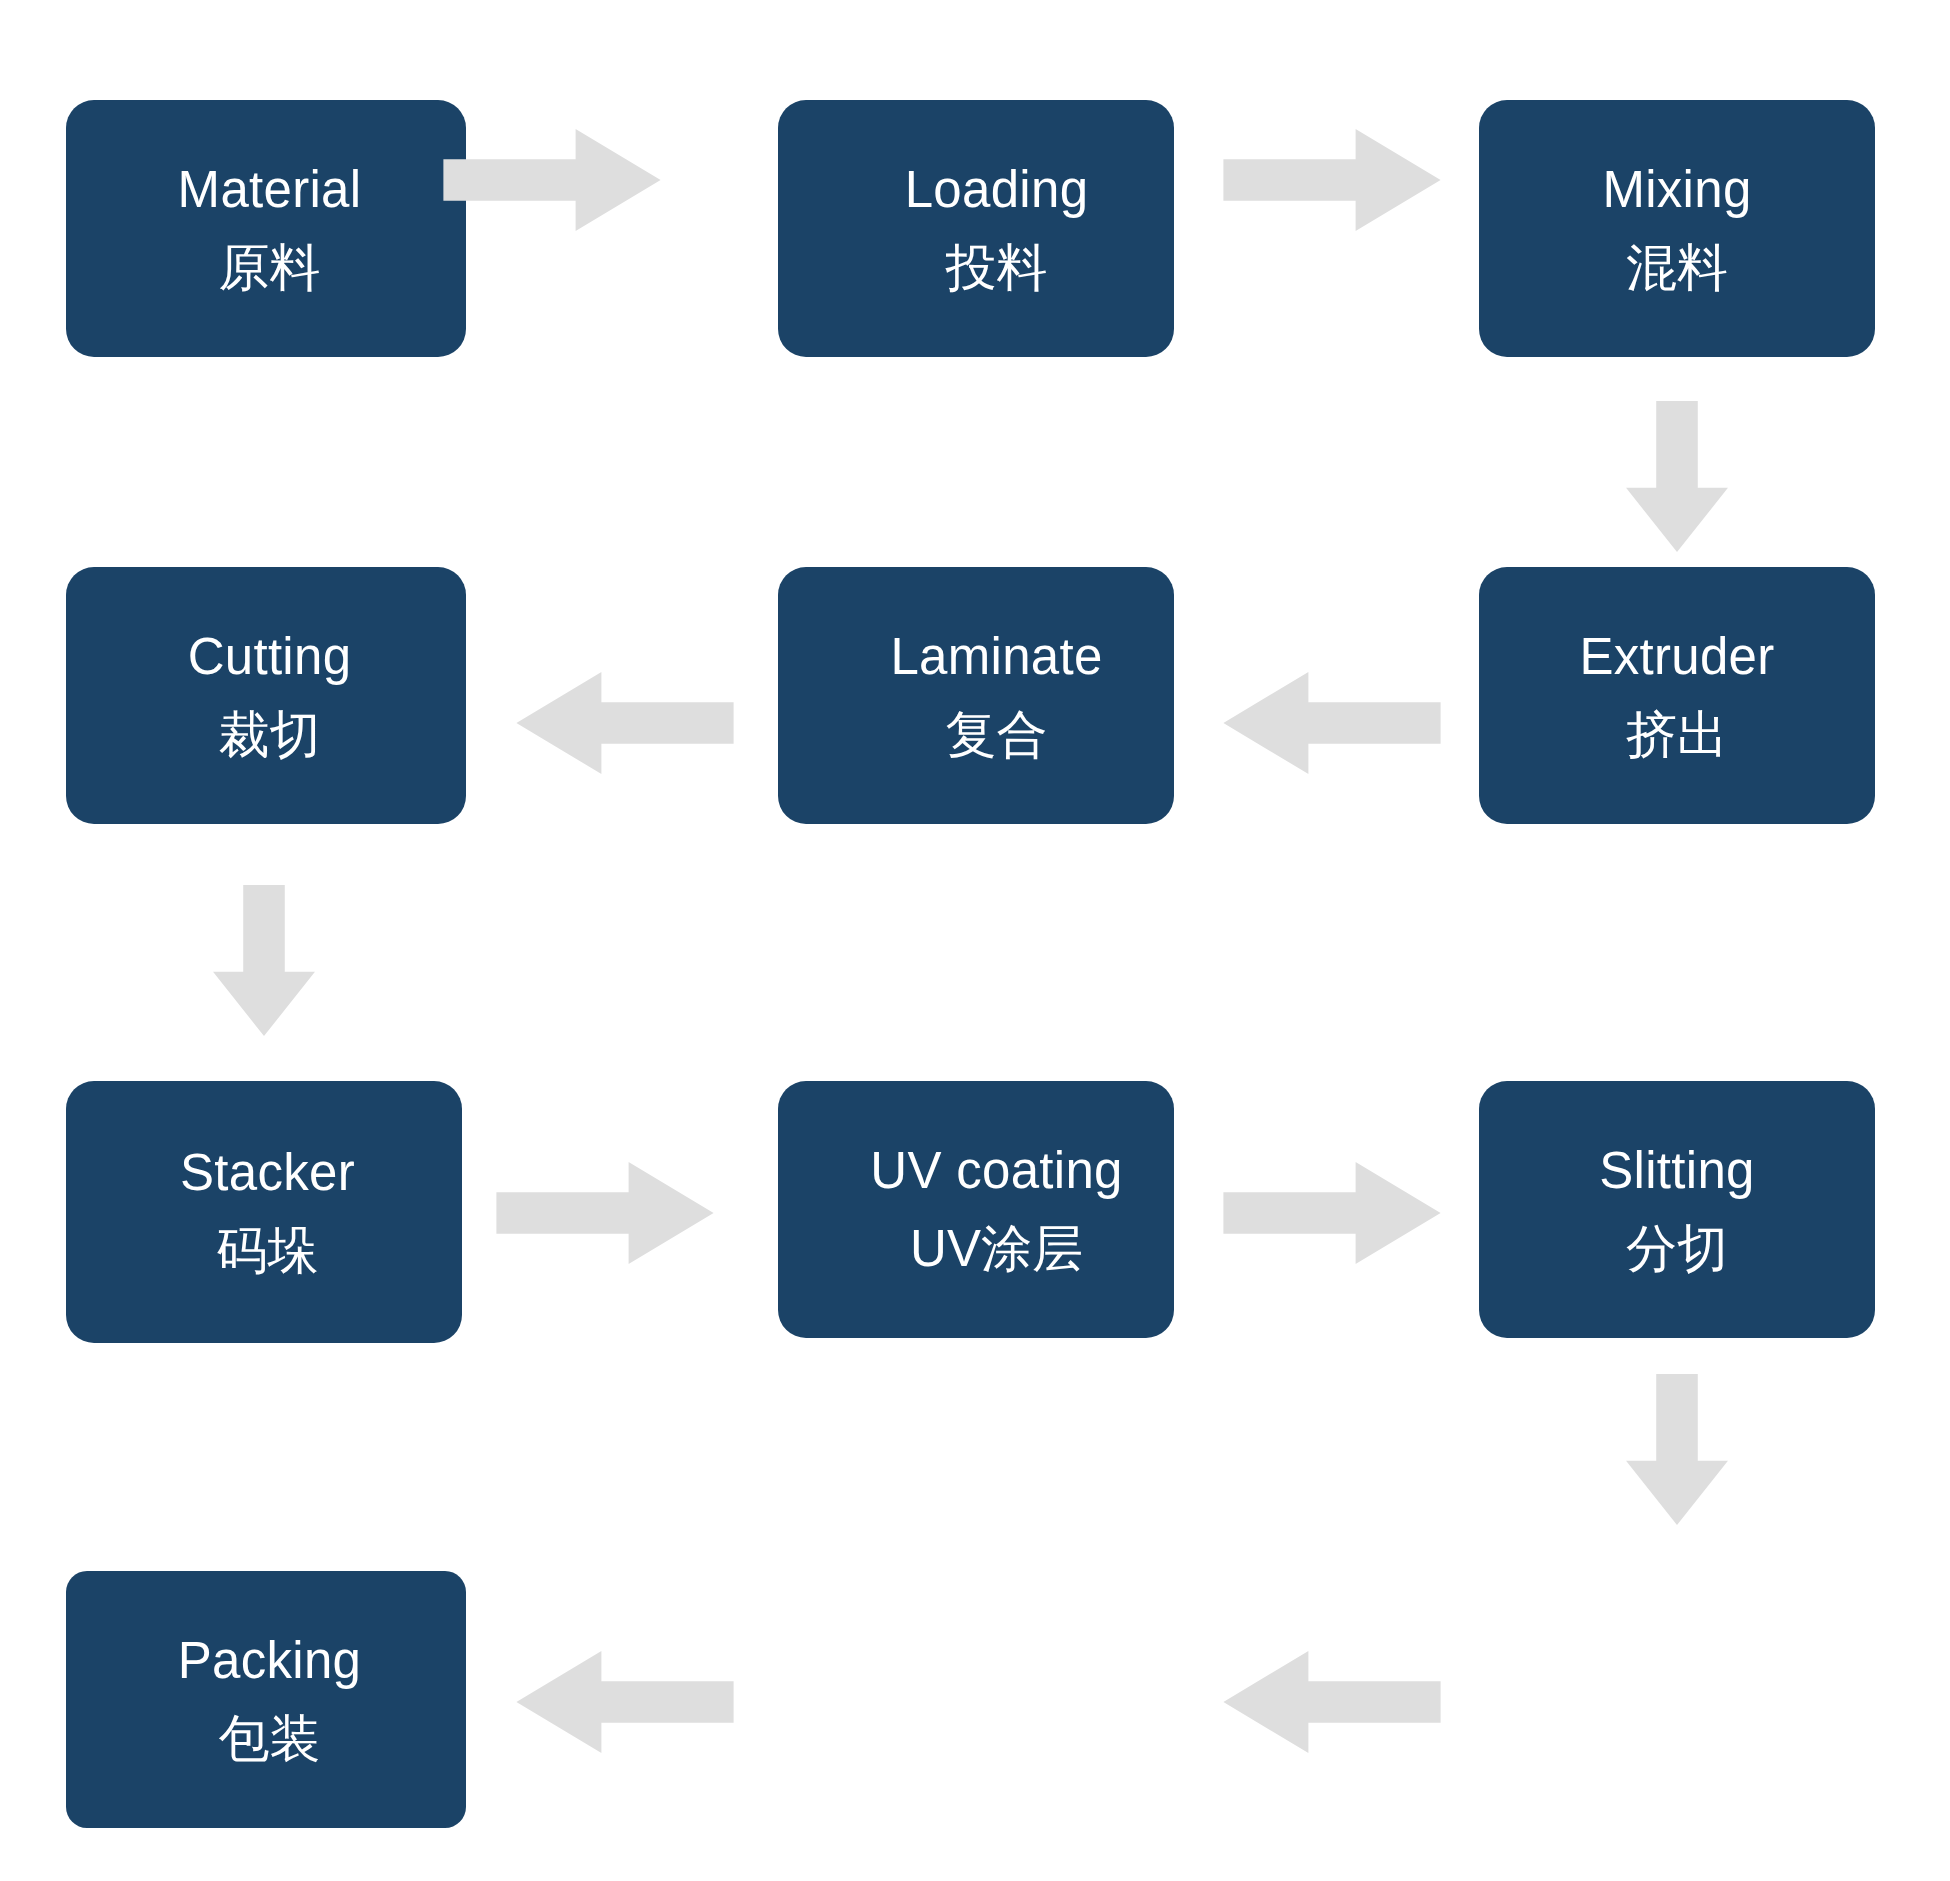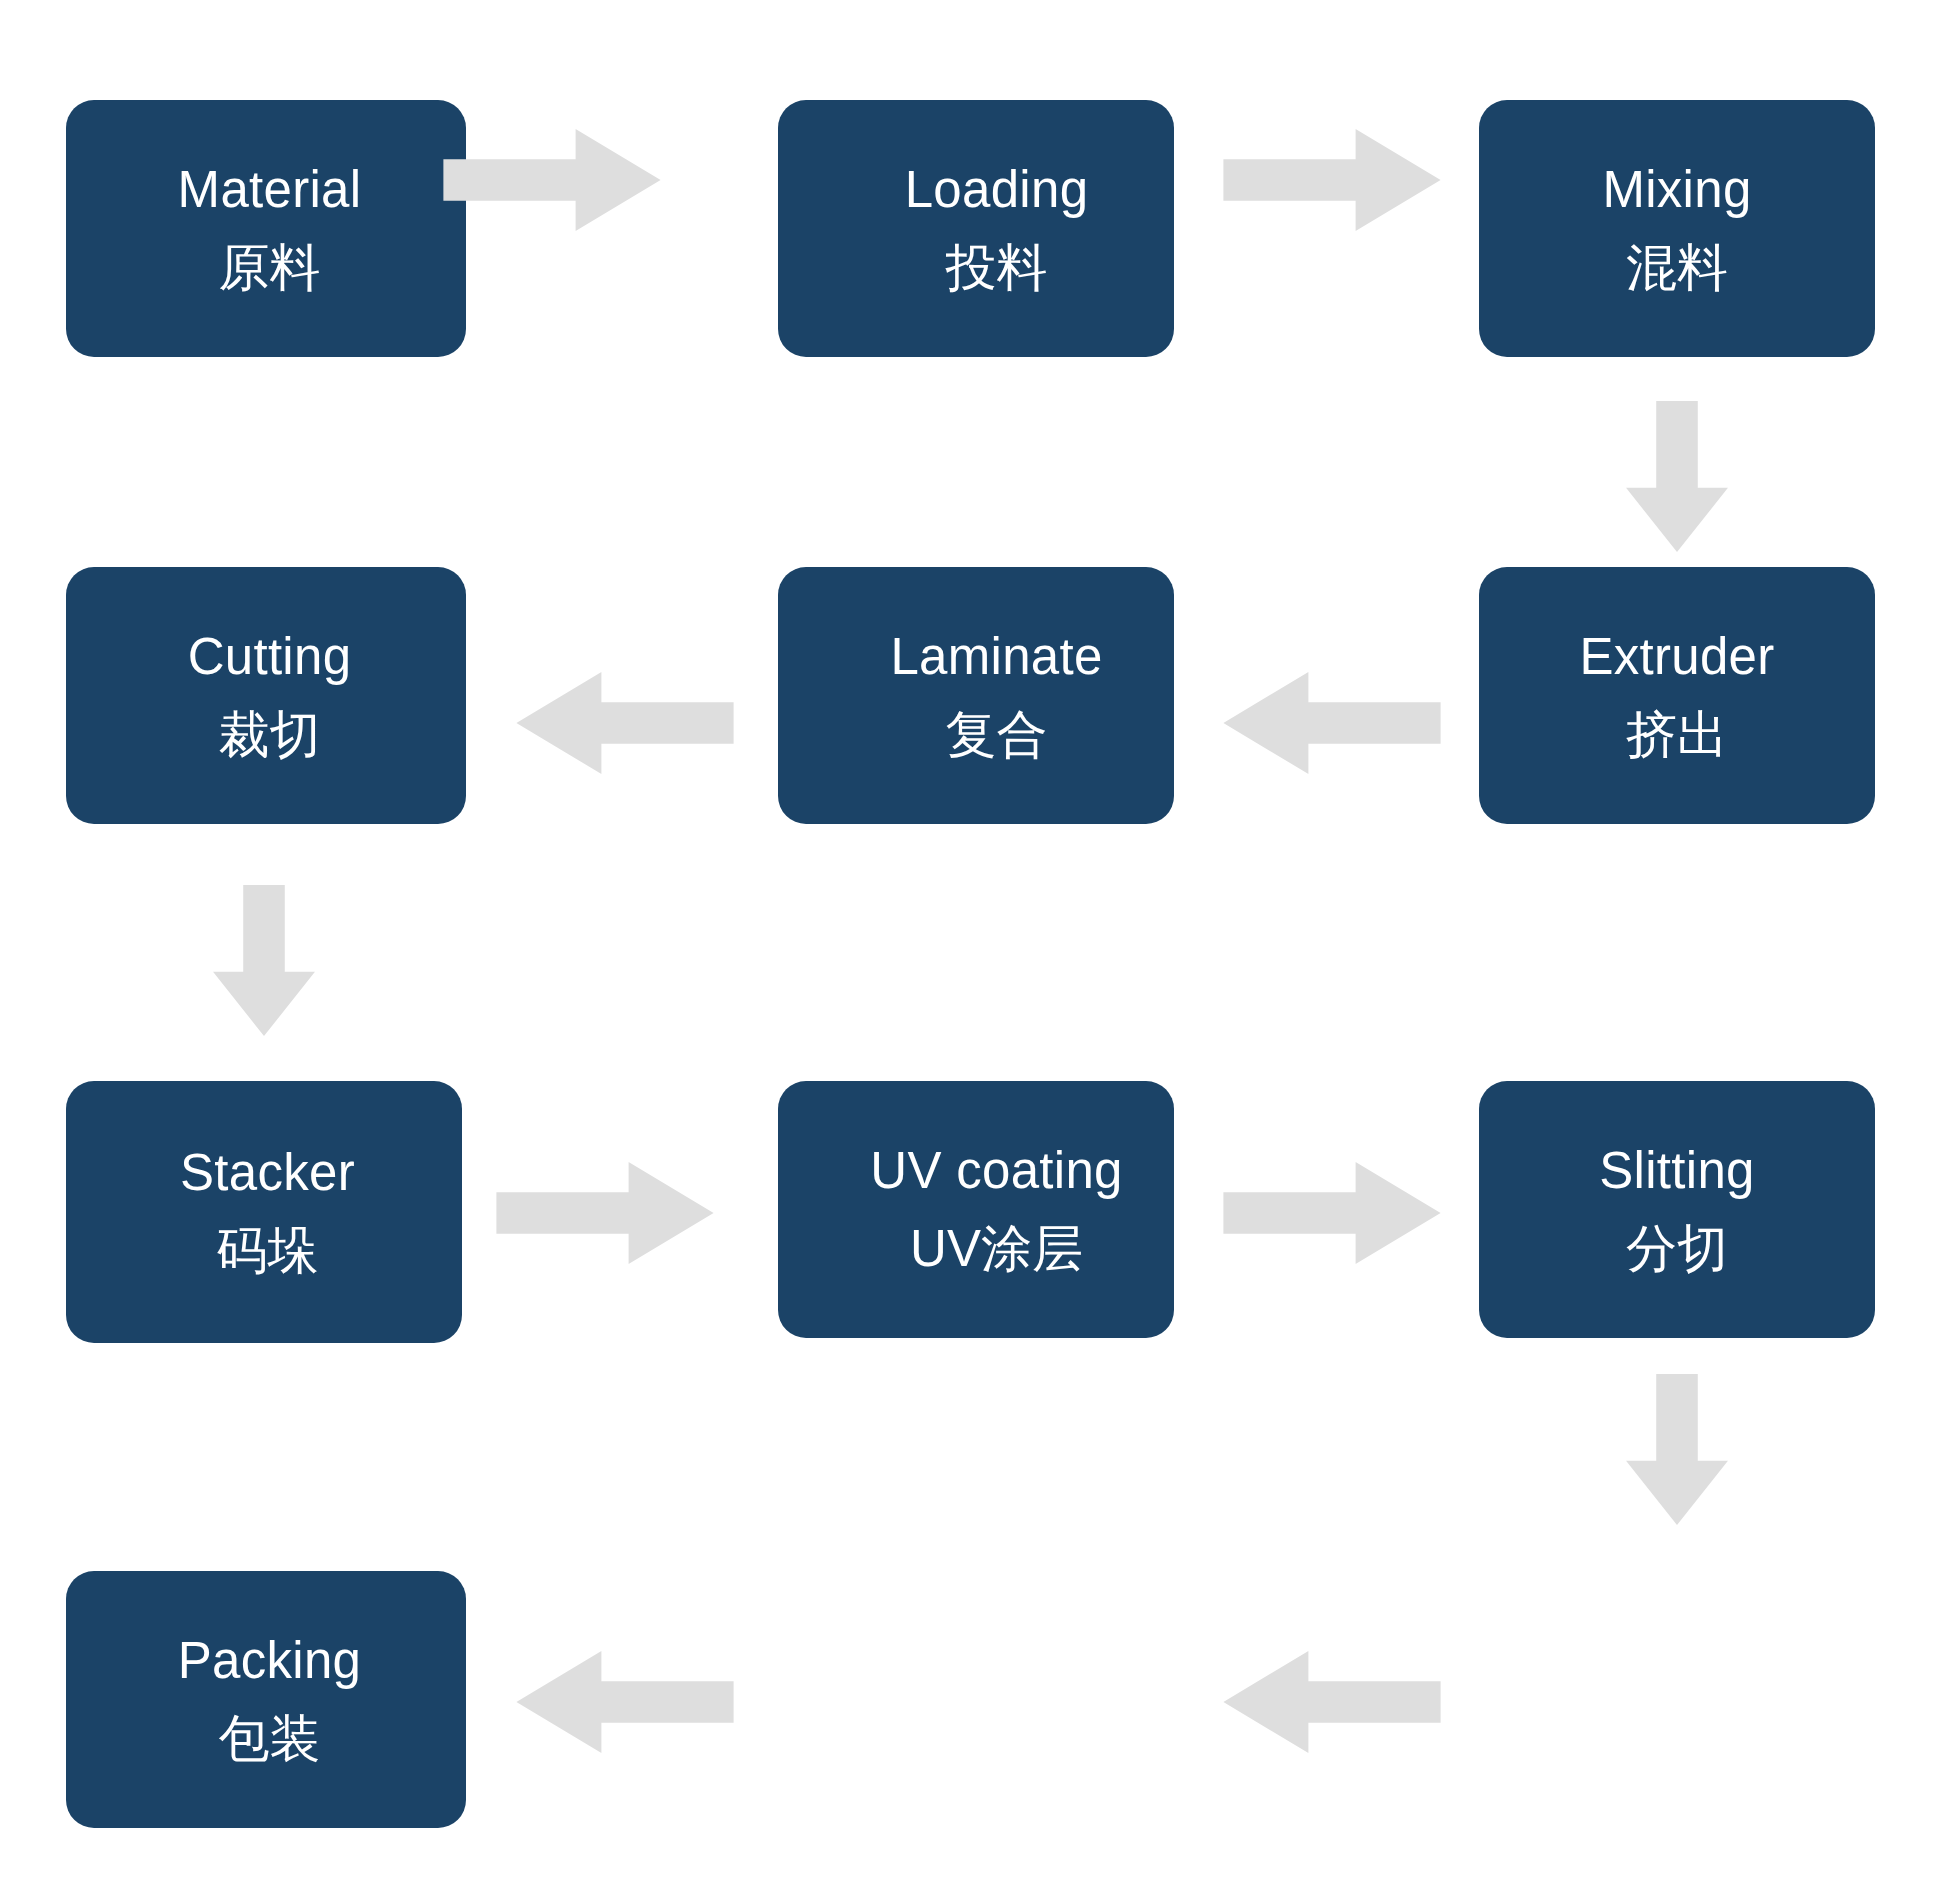--- a/index.html
+++ b/index.html
@@ -50,21 +50,21 @@
   }
 
   
   .col-1 { left: 66px; padding-left: 7px; }
   .col-2 { left: 778px; padding-left: 41px; }
   .col-3 { left: 1479px; }
 
   .row-1 { top: 100px; }
   .row-2 { top: 567px; }
   .row-3 { top: 1081px; }
-  .row-4 { top: 1571px; }
+  .row-4 { top: 1571px; border-radius: 21px; }
 
   .w-std { width: 400px; height: 257px; }
   .w-mid { width: 396px; height: 257px; }
   .w-r3  { width: 396px; height: 262px; }
 
   
   .arrow {
     position: absolute;
   }
   .arrow svg { display: block; }

